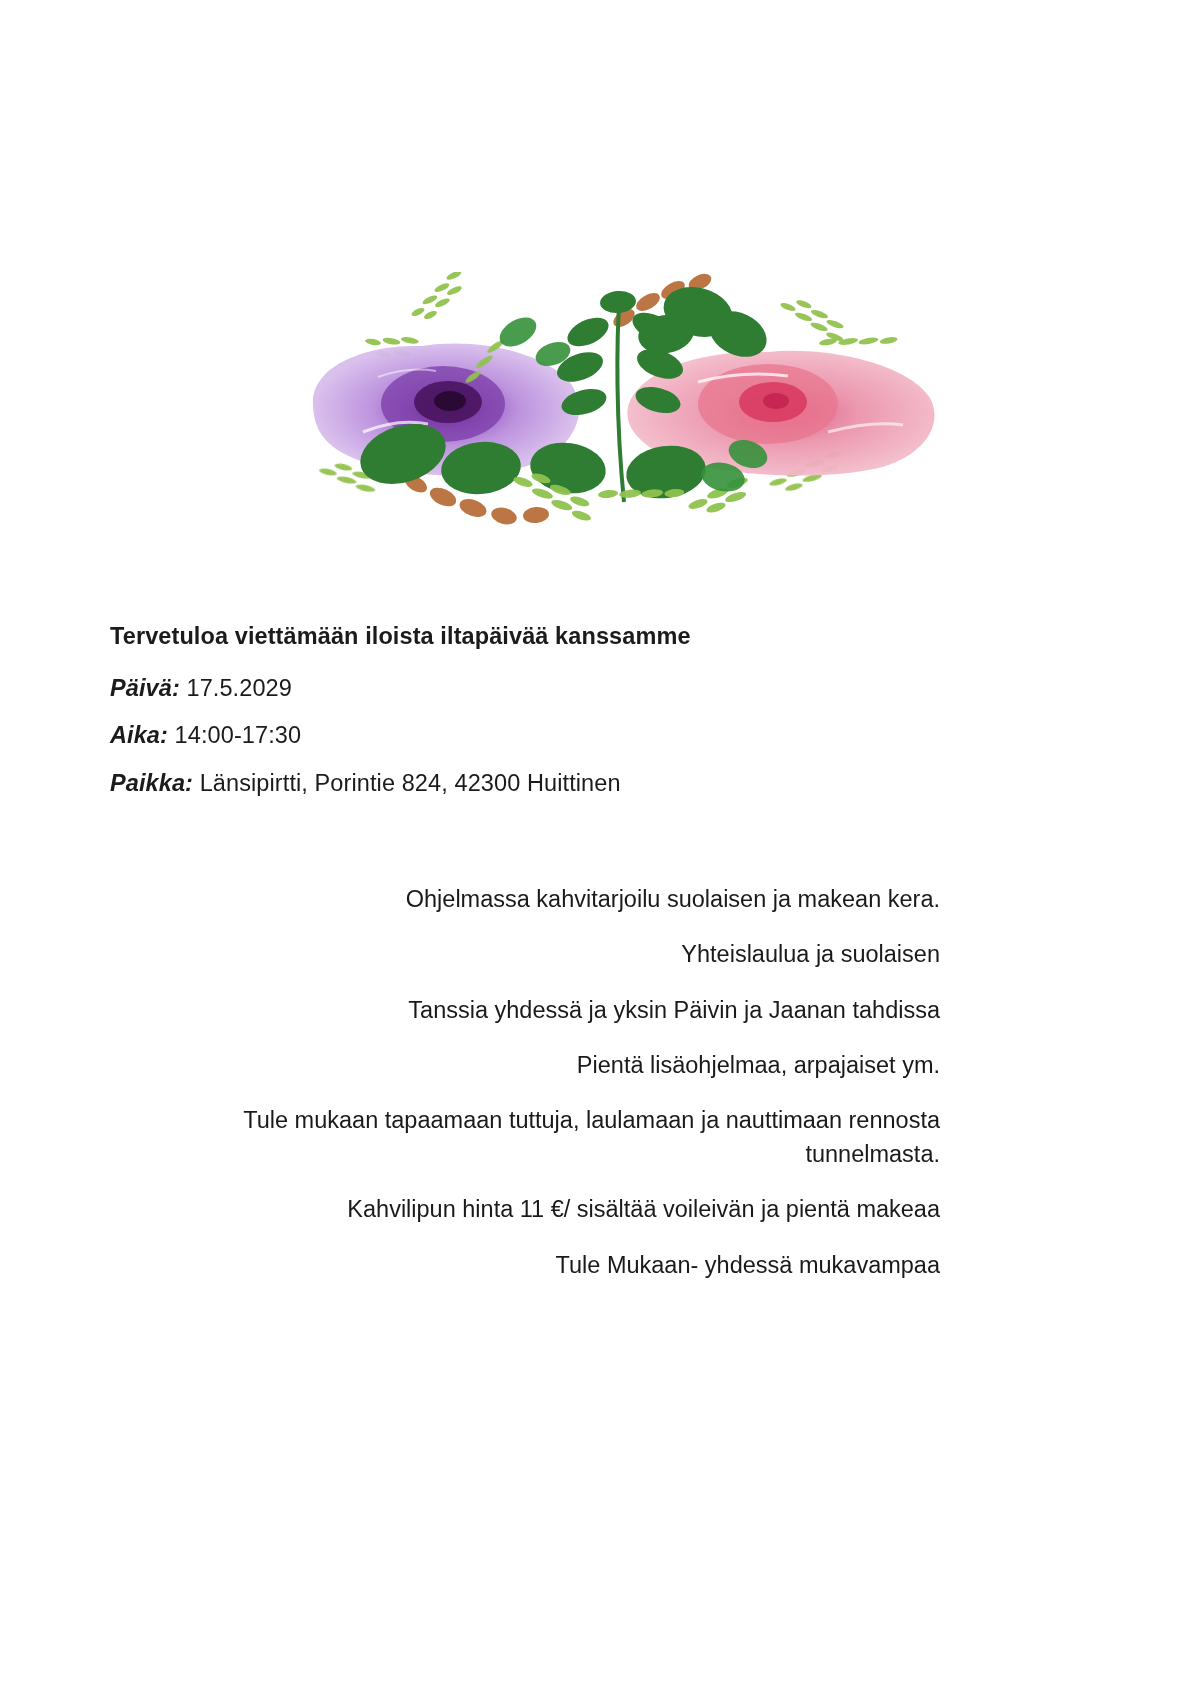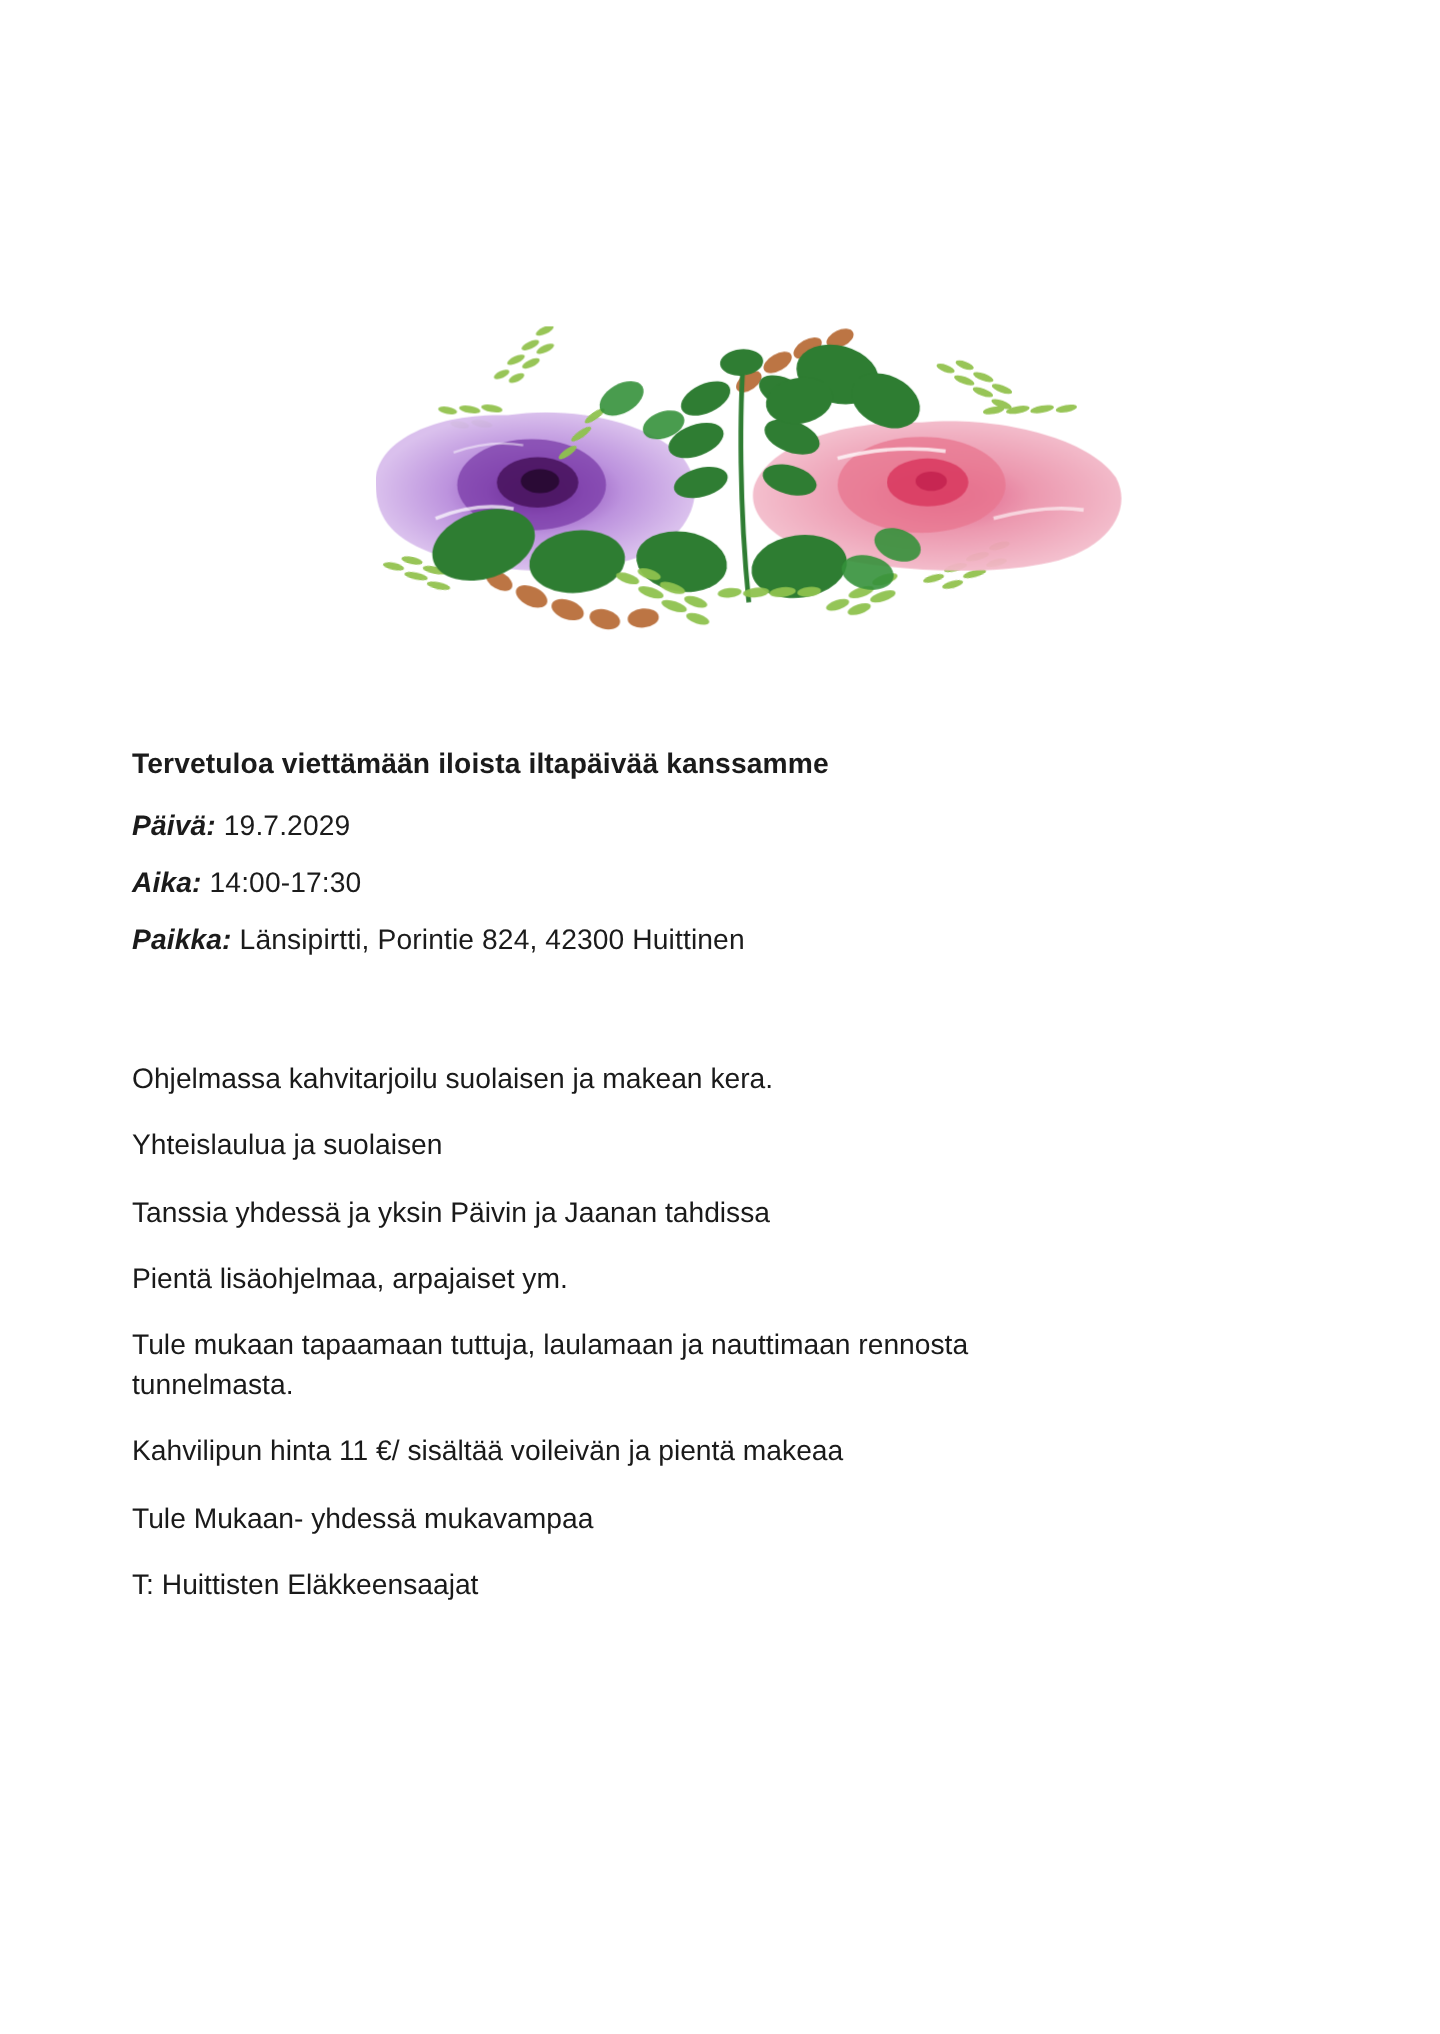--- a/index.html
+++ b/index.html
@@ -59,20 +59,21 @@
     font-style: italic;
   }
   .gap {
     height: 64px;
   }
   .para {
     font-size: 23.5px;
     line-height: 1.42;
     margin: 0 0 22px 0;
     max-width: 830px;
+    text-align: right;
   }
 </style>
 </head>
 <body>
 
 <div class="page">
 
   <div class="floral-wrap">
     <svg viewBox="0 0 700 290" xmlns="http://www.w3.org/2000/svg">
       <defs>
@@ -233,21 +234,21 @@
       </g>
     </svg>
   </div>
 
   <div class="content">
 
     <p class="line heading">Tervetuloa viettämään iloista iltapäivää kanssamme</p>
 
     <p class="line">
       <span class="lbl">Päivä:</span>
-      <span>19.7.2029</span>
+      <span>17.5.2029</span>
     </p>
 
     <p class="line">
       <span class="lbl">Aika:</span>
       <span>14:00-17:30</span>
     </p>
 
     <p class="line">
       <span class="lbl">Paikka:</span>
       <span>Länsipirtti, Porintie 824, 42300 Huittinen</span>
@@ -255,16 +256,15 @@
 
     <div class="gap"></div>
 
     <p class="para">Ohjelmassa kahvitarjoilu suolaisen ja makean kera.</p>
     <p class="para">Yhteislaulua ja suolaisen</p>
     <p class="para">Tanssia yhdessä ja yksin Päivin ja Jaanan tahdissa</p>
     <p class="para">Pientä lisäohjelmaa, arpajaiset ym.</p>
     <p class="para">Tule mukaan tapaamaan tuttuja, laulamaan ja nauttimaan rennosta tunnelmasta.</p>
     <p class="para">Kahvilipun hinta 11 €/ sisältää voileivän ja pientä makeaa</p>
     <p class="para">Tule Mukaan- yhdessä mukavampaa</p>
-    <p class="para">T: Huittisten Eläkkeensaajat</p>
 
   </div>
 </div>
 
 </body></html>

